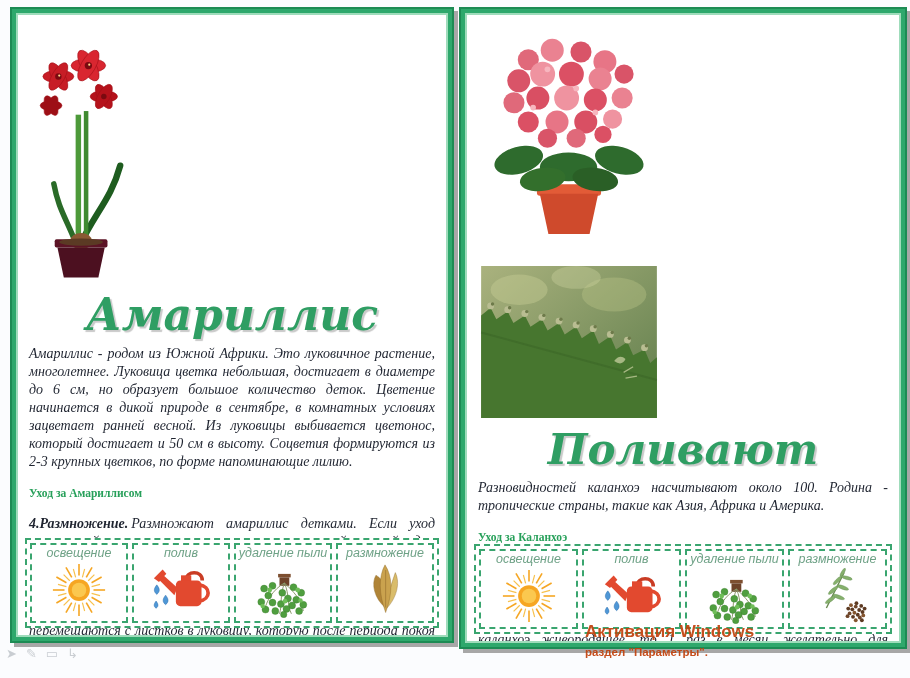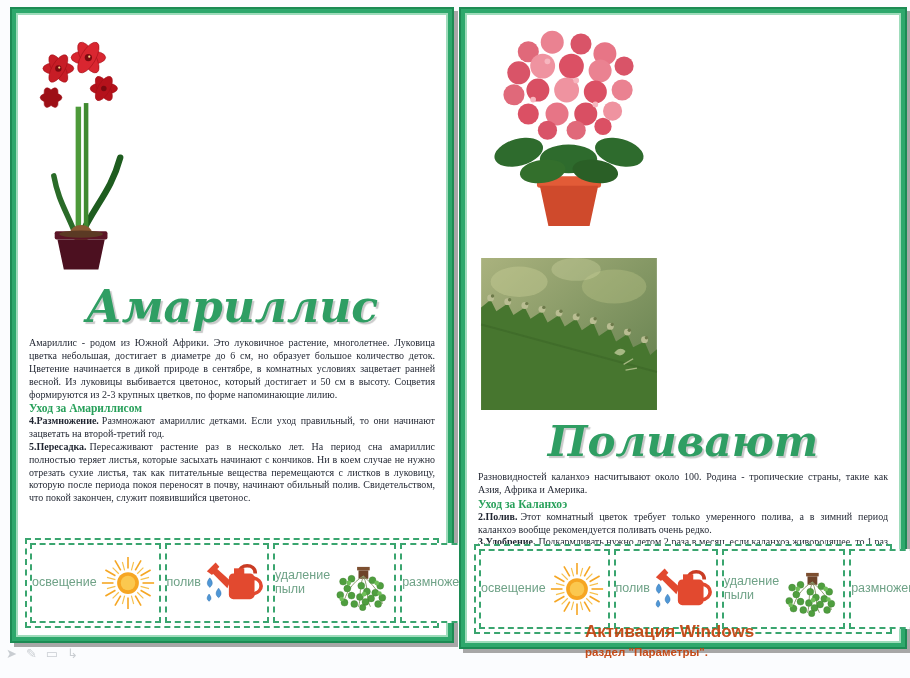--- a/index.html
+++ b/index.html
@@ -4,36 +4,36 @@
 <style>
   html,body{margin:0;padding:0;background:#f4f7fa;}
   .canvas{position:relative;width:910px;height:678px;background:#fbfcfe;overflow:hidden;
           font-family:"Liberation Serif",serif;}
   
   .page{position:absolute;background:#fff;border:2px solid #1c8b54;box-shadow:4px 4px 0 #a7a7a7;}
   .page-left{left:10px;top:7px;width:440px;height:632px;}
   .page-right{left:459px;top:7px;width:444px;height:638px;}
   .frame{border:4px solid #2ea86c;height:100%;box-sizing:border-box;}
   .frame-inner{border:2px solid #9fdcbb;height:100%;box-sizing:border-box;position:relative;background:#fff;}
-  .page-content{position:absolute;left:0;top:0;right:0;bottom:0;padding:6px 11px 102px;overflow:hidden;}
+  .page-content{position:absolute;left:0;top:0;right:0;bottom:0;padding:14px 11px 102px;overflow:hidden;}
   
   .title{font-family:"DejaVu Serif",serif;font-style:italic;font-weight:bold;color:#2f9e63;
          text-align:center;font-size:44px;line-height:1.1;margin:0 0 6px;
          text-shadow:2px 2px 1px #c9c9c9;}
   .page-right .title{font-size:42px;margin-top:4px;}
-  .body-par,.item{margin:0;text-align:justify;font-size:10px;line-height:1.28;color:#1f2430;}
+  .body-par,.item{margin:0;text-align:justify;font-size:14px;line-height:1.28;color:#1f2430;font-style:italic;}
   .item b{margin-right:3px;}
-  .care-heading{margin:1px 0;font-size:11.5px;font-weight:bold;color:#27a05a;}
+  .care-heading{margin:16px 0;font-size:11.5px;font-weight:bold;color:#27a05a;}
   .photo{float:left;margin:2px 9px 4px 1px;}
   .photo-stack{float:left;clear:left;margin:2px 9px 5px 1px;}
   
   .footer{position:absolute;left:7px;right:7px;bottom:7px;height:90px;display:flex;gap:4px;
           border:2px dashed #3aa56f;padding:3px;box-sizing:border-box;background:#fff;}
-  .legend-box{flex:1;border:2px dashed #3aa56f;display:flex;flex-direction:row;align-items:center;
-              padding:2px 0;box-sizing:border-box;background:#fff;}
+  .legend-box{flex:1;border:2px dashed #3aa56f;display:flex;flex-direction:column;align-items:center;
+              padding:2px 0;box-sizing:border-box;background:#fff;font-style:italic;}
   .legend-label{font-family:"Liberation Sans",sans-serif;font-size:12.5px;color:#6fa287;line-height:1.1;}
   .legend-icon{flex:1;display:flex;align-items:center;justify-content:center;}
   
   .watermark{position:absolute;left:585px;top:622px;z-index:30;color:#c2410c;opacity:.92;
              font-family:"Liberation Sans",sans-serif;pointer-events:none;font-weight:bold;}
   .watermark .wm1{font-size:17px;margin-bottom:2px;}
   .watermark .wm2,.watermark .wm3{font-size:11.5px;line-height:1.45;}
   .corner-icons{position:absolute;left:6px;top:646px;z-index:30;color:#b9bec4;opacity:.75;
                 font-family:"DejaVu Sans",sans-serif;font-size:13px;letter-spacing:9px;}
 </style>

